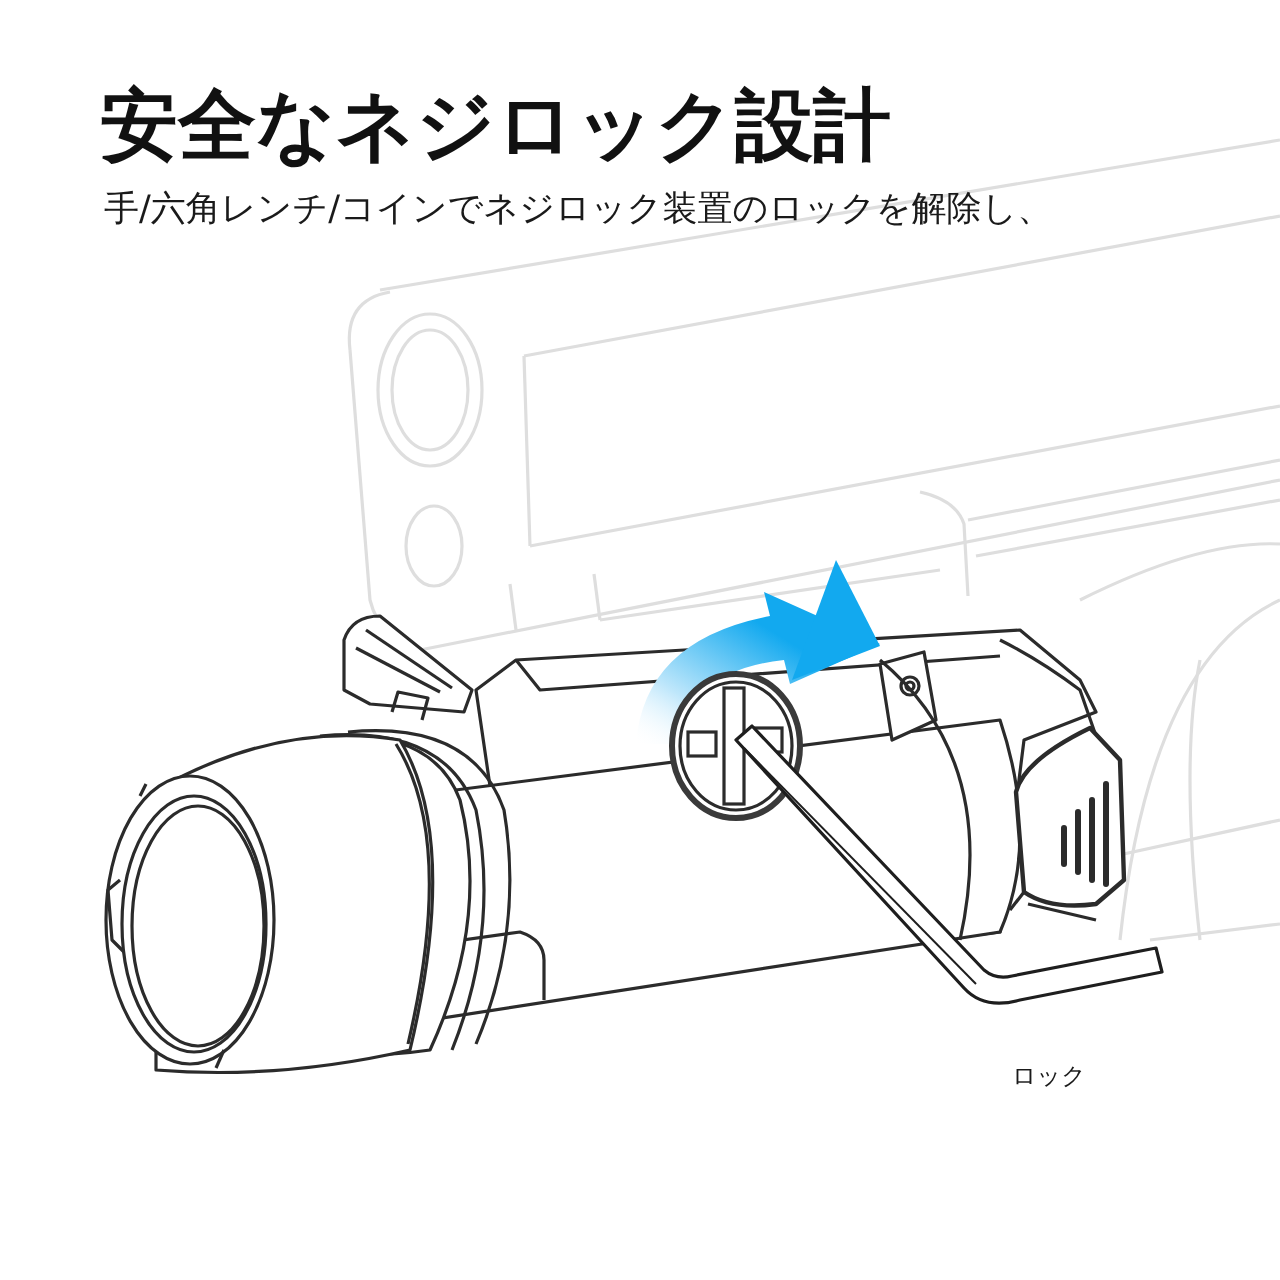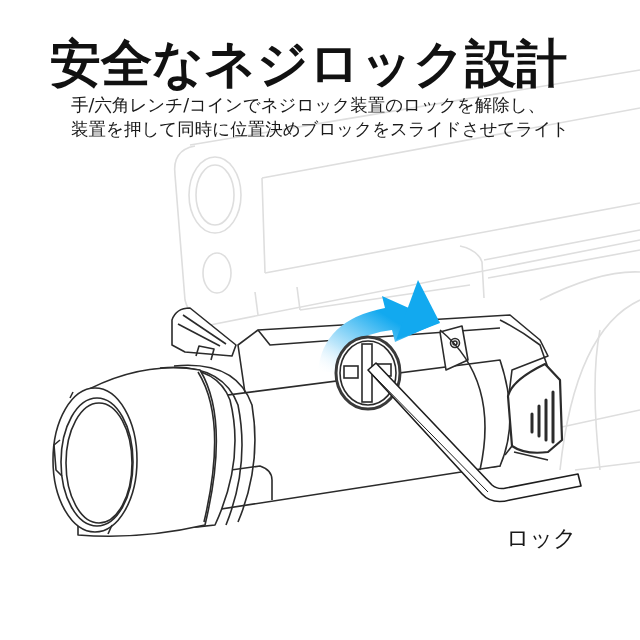--- a/index.html
+++ b/index.html
@@ -21,48 +21,47 @@
       width: 640px;
       height: 640px;
     }
     .title {
       position: absolute;
       left: 50px;
       top: 40px;
       margin: 0;
       font-family: "DejaVu Sans", sans-serif;
       font-weight: bold;
-      font-size: 51px;
+      font-size: 39px;
       line-height: 48px;
       color: #111111;
       letter-spacing: 0px;
       white-space: nowrap;
     }
     .description {
       position: absolute;
       left: 52px;
       top: 93px;
       width: 560px;
       margin: 0;
       font-family: "DejaVu Sans", sans-serif;
       font-size: 17.5px;
       line-height: 24px;
       color: #1a1a1a;
     }
     .description span {
       display: block;
       white-space: nowrap;
-      margin-left: 19px;
     }
     .callout-label {
       position: absolute;
       left: 506px;
       top: 527px;
       font-family: "DejaVu Sans", sans-serif;
-      font-size: 23px;
+      font-size: 12px;
       line-height: 22px;
       color: #1a1a1a;
       white-space: nowrap;
     }
   </style>
 </head>
 <body>
 
 <div class="canvas">
 
@@ -162,17 +161,16 @@
     <g fill="#ffffff" stroke="#1e1e1e" stroke-width="1.6" stroke-linejoin="round">
       <path d="M368 370 L376 363 L492 485 Q498 490 506 488 L578 474 L581 486 L510 500 Q492 505 482 494 Z"></path>
       <path d="M372 374 L488 492" fill="none" stroke-width="1"></path>
     </g>
   </svg>
 
   <h1 class="title">安全なネジロック設計</h1>
 
   <p class="description">
     <span>手/六角レンチ/コインでネジロック装置のロックを解除し、</span>
-    <span>装置を押して同時に位置決めブロックをスライドさせてライト</span>
   </p>
 
   <div class="callout-label">ロック</div>
 </div>
 
 </body></html>

